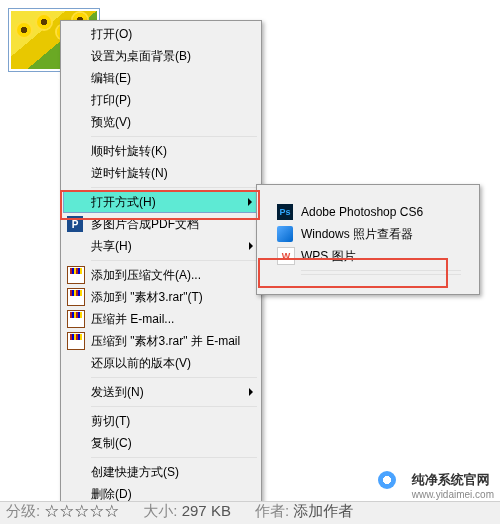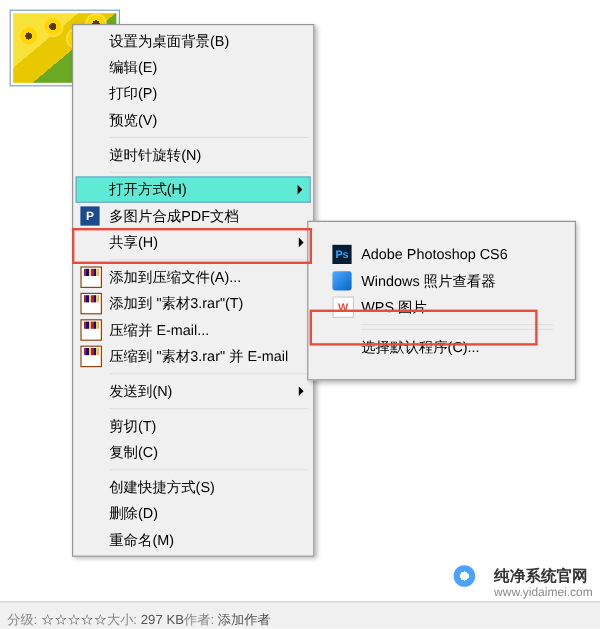--- a/index.html
+++ b/index.html
@@ -18,52 +18,58 @@
   .ico-rar::before{content:"";position:absolute;top:1px;left:2px;right:2px;height:6px;background:repeating-linear-gradient(90deg,#b22222 0 2px,#0000cd 2px 4px,#ffd700 4px 6px)}
   .ico-ps{background:#001e36;color:#31a8ff;font-size:9px}
   .ico-win{background:linear-gradient(135deg,#55aaff,#0066cc);border-radius:2px}
   .ico-wps{background:#fff;border:1px solid #ccc}
   .ico-wps::before{content:"W";color:#e74c3c;font-size:9px;font-weight:bold}
   .ico-paint{background:#fff;border:1px solid #ccc}
   .ico-paint::before{content:"";position:absolute;left:2px;top:2px;width:4px;height:4px;background:#e74c3c;box-shadow:5px 0 0 #3498db,0 5px 0 #f1c40f,5px 5px 0 #2ecc71}
   .redbox{position:absolute;border:2px solid #e74c3c;pointer-events:none}
   .rb1{left:60px;top:190px;width:196px;height:26px}
   .rb2{left:258px;top:258px;width:186px;height:26px}
-  .statusbar{position:absolute;left:0;bottom:0;right:0;height:22px;background:#f0f0f0;border-top:1px solid #d0d0d0;display:flex;align-items:flex-end;font-size:11px;color:#555;padding:0 6px;}
+  .statusbar{position:absolute;left:0;bottom:0;right:0;height:22px;background:#f0f0f0;border-top:1px solid #d0d0d0;display:flex;align-items:flex-start;font-size:15px;color:#555;padding:0 6px;gap:24px}
   .statusbar span.lbl{color:#888}
   .watermark{position:absolute;right:6px;bottom:24px;display:flex;gap:16px;font-size:13px;color:#333}
   .wm-logo{width:18px;height:18px;border-radius:50%;background:radial-gradient(circle,#fff 0 30%,#4aa3ff 30% 100%);display:flex;align-items:center;justify-content:center;color:#fff;font-weight:bold;font-size:10px}
   .wm-url{font-size:10px;color:#888}
 </style>
 </head>
 <body>
 
 <div class="thumb">
   <div class="thumb-inner">
     <div class="sunflower" style="left:6px;top:12px"></div>
     <div class="sunflower" style="left:26px;top:4px"></div>
     <div class="sunflower" style="left:46px;top:14px"></div>
     <div class="sunflower" style="left:62px;top:2px"></div>
   </div>
 </div>
 
 <div class="menu">
   <div class="mi">
+      <span>打开(O)</span>
+    </div>
+  <div class="mi">
       <span>设置为桌面背景(B)</span>
     </div>
   <div class="mi">
       <span>编辑(E)</span>
     </div>
   <div class="mi">
       <span>打印(P)</span>
     </div>
   <div class="mi">
       <span>预览(V)</span>
     </div>
   <div class="sep"></div>
+  <div class="mi">
+      <span>顺时针旋转(K)</span>
+    </div>
   <div class="mi">
       <span>逆时针旋转(N)</span>
     </div>
   <div class="sep"></div>
   <div class="mi hover">
       <span>打开方式(H)</span>
       <span class="arrow"></span>
     </div>
   <div class="mi">
       <span class="ico ico-pdf">P</span>
@@ -82,20 +88,23 @@
       <span class="ico ico-rar"></span>
       <span>添加到 "素材3.rar"(T)</span>
     </div>
   <div class="mi">
       <span class="ico ico-rar"></span>
       <span>压缩并 E-mail...</span>
     </div>
   <div class="mi">
       <span class="ico ico-rar"></span>
       <span>压缩到 "素材3.rar" 并 E-mail</span>
+    </div>
+  <div class="mi">
+      <span>还原以前的版本(V)</span>
     </div>
   <div class="sep"></div>
   <div class="mi">
       <span>发送到(N)</span>
       <span class="arrow"></span>
     </div>
   <div class="sep"></div>
   <div class="mi">
       <span>剪切(T)</span>
     </div>
@@ -123,23 +132,20 @@
   <div class="mi">
       <span class="ico ico-win"></span>
       <span>Windows 照片查看器</span>
     </div>
   <div class="mi">
       <span class="ico ico-wps"></span>
       <span>WPS 图片</span>
     </div>
   <div class="sep"></div>
   <div class="sep"></div>
-  <div class="mi">
-      <span>选择默认程序(C)...</span>
-    </div>
 </div>
 
 <div class="redbox rb1"></div>
 <div class="redbox rb2"></div>
 
 <div class="watermark">
   <div class="wm-logo"></div>
   <div>
     <div style="font-weight:bold">纯净系统官网</div>
     <div class="wm-url">www.yidaimei.com</div>

